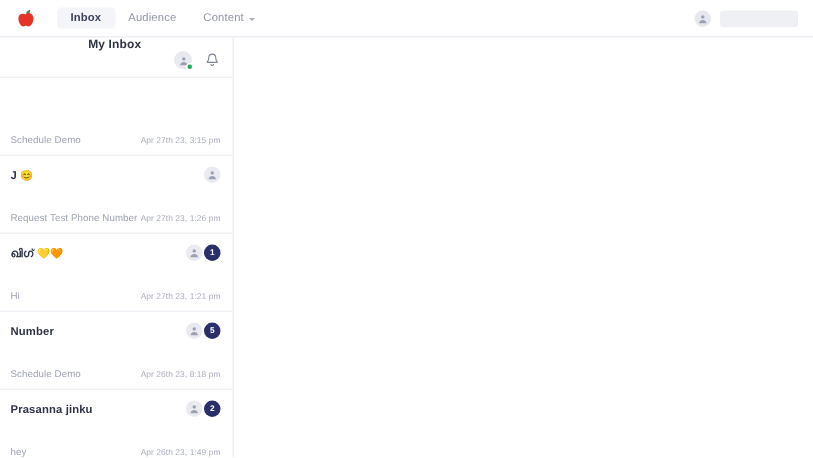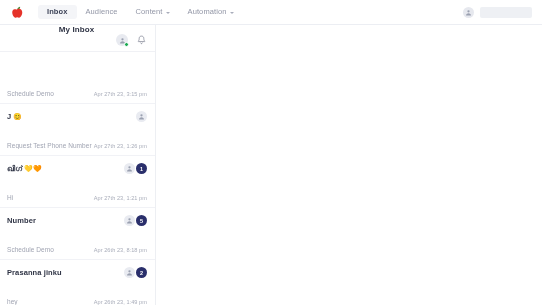--- a/index.html
+++ b/index.html
@@ -258,24 +258,20 @@
 
   <div class="nav-items">
     <div class="nav-item active">
       <span>Inbox</span>
     </div>
     <div class="nav-item">
       <span>Audience</span>
     </div>
     <div class="nav-item">
       <span>Content</span>
-      <span class="caret"></span>
-    </div>
-    <div class="nav-item">
-      <span>Automation</span>
       <span class="caret"></span>
     </div>
   </div>
 
   <div class="nav-right">
     <div class="nav-avatar">
       <svg width="7" height="7" viewBox="0 0 16 16">
         <circle cx="8" cy="5.2" r="2.6" fill="#9aa0b0"></circle>
         <path d="M2.4 15c0-3.1 2.5-5.2 5.6-5.2s5.6 2.1 5.6 5.2z" fill="#9aa0b0"></path>
       </svg>

